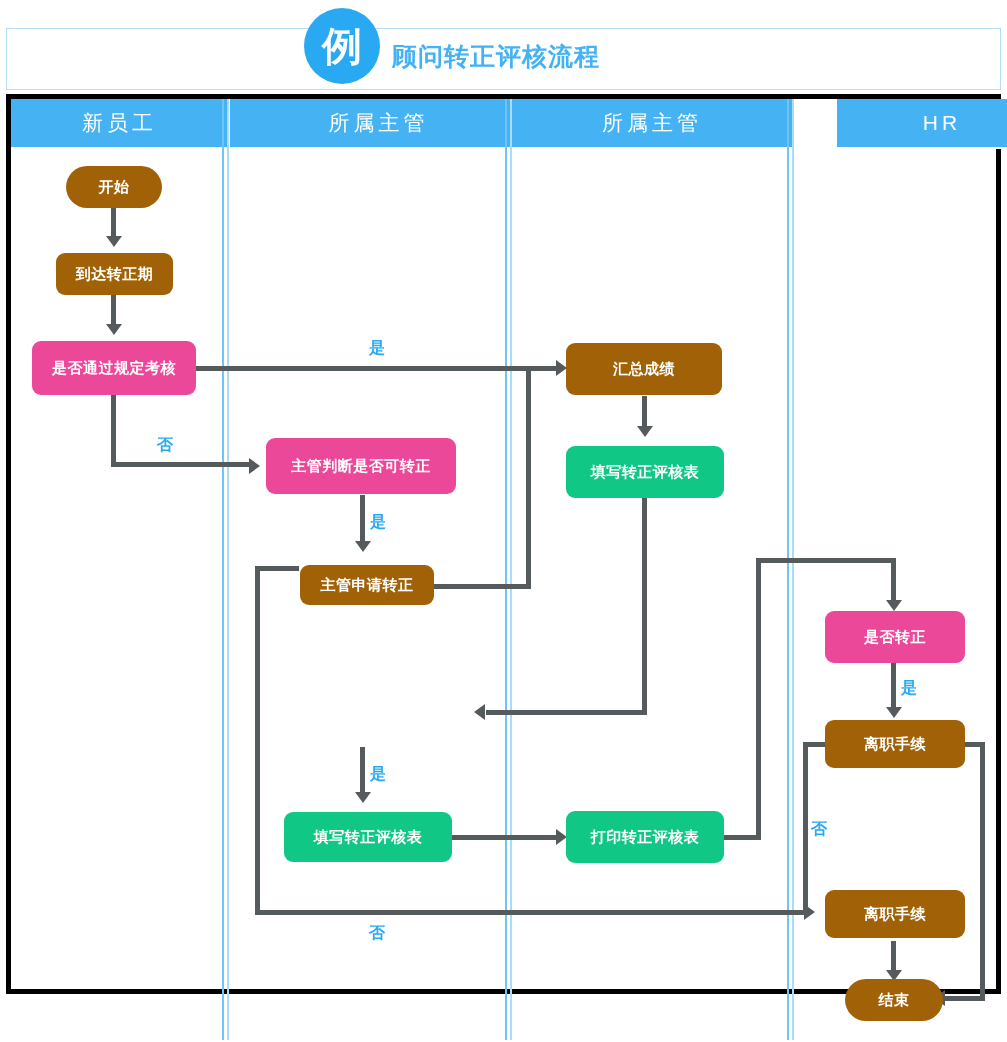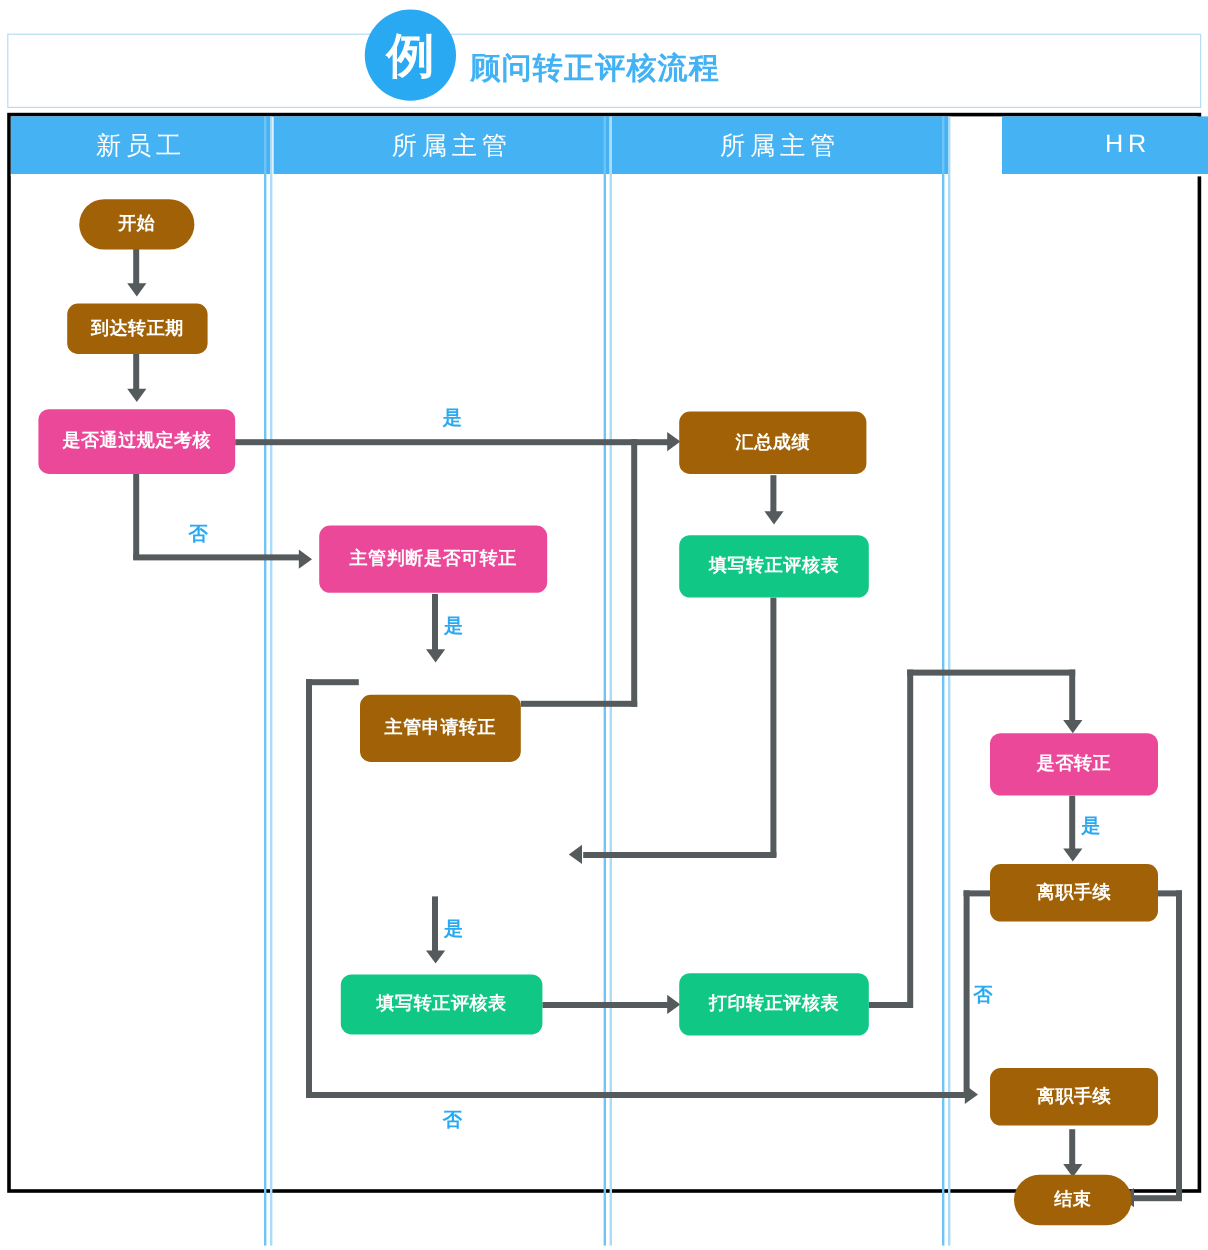--- a/index.html
+++ b/index.html
@@ -10,21 +10,21 @@
   .title-band{position:absolute;left:6px;top:28px;width:995px;height:62px;
     border:1px solid #b7dcf5;box-sizing:border-box;background:#fff;}
   .title-circle{position:absolute;left:304px;top:8px;width:76px;height:76px;border-radius:50%;
     background:#29a9f2;color:#fff;font-size:40px;font-weight:bold;display:flex;
     align-items:center;justify-content:center;z-index:5;}
   .title-text{position:absolute;left:392px;top:40px;font-size:25px;color:#43b2f5;
     font-weight:bold;letter-spacing:1px;z-index:4;}
 
   
   .lanes{position:absolute;left:6px;top:94px;width:995px;height:900px;
-    border:3px solid #000000;box-sizing:border-box;}
+    border:5px solid #000000;box-sizing:border-box;}
   .lane-head{position:absolute;top:0;height:48px;background:#45b3f3;color:#fff;
     display:flex;align-items:center;justify-content:center;font-size:21px;letter-spacing:4px;
     box-sizing:border-box;}
   .lane-div{position:absolute;top:0;width:2px;height:941px;background:#6ec3f7;}
   .lane-div.b{background:#aadcfa;}
   .lane-headsep{position:absolute;top:48px;left:0;width:995px;height:2px;background:#fff;}
 
   
   .node{position:absolute;box-sizing:border-box;display:flex;align-items:center;
     justify-content:center;text-align:center;color:#fff;font-size:15px;font-weight:bold;
@@ -131,21 +131,21 @@
   <div class="arw down" style="left:886px;top:970px;"></div>
 
   <div class="node blue pill" style="left:66px;top:166px;width:96px;height:42px;">开始</div>
 
   <div class="node blue" style="left:56px;top:253px;width:117px;height:42px;">到达转正期</div>
 
   <div class="node orange" style="left:32px;top:341px;width:164px;height:54px;">是否通过规定考核</div>
 
   <div class="node orange" style="left:266px;top:438px;width:190px;height:56px;">主管判断是否可转正</div>
 
-  <div class="node blue" style="left:300px;top:579px;width:134px;height:56px;font-family:Liberation Serif, serif;">主管申请转正</div>
+  <div class="node blue" style="left:300px;top:565px;width:134px;height:40px;font-family:Liberation Serif, serif;">主管申请转正</div>
 
 
   <div class="node green" style="left:284px;top:812px;width:168px;height:50px;">填写转正评核表</div>
 
   <div class="node blue" style="left:566px;top:343px;width:156px;height:52px;">汇总成绩</div>
 
   <div class="node green" style="left:566px;top:446px;width:158px;height:52px;">填写转正评核表</div>
 
   <div class="node green" style="left:566px;top:811px;width:158px;height:52px;">打印转正评核表</div>
 

